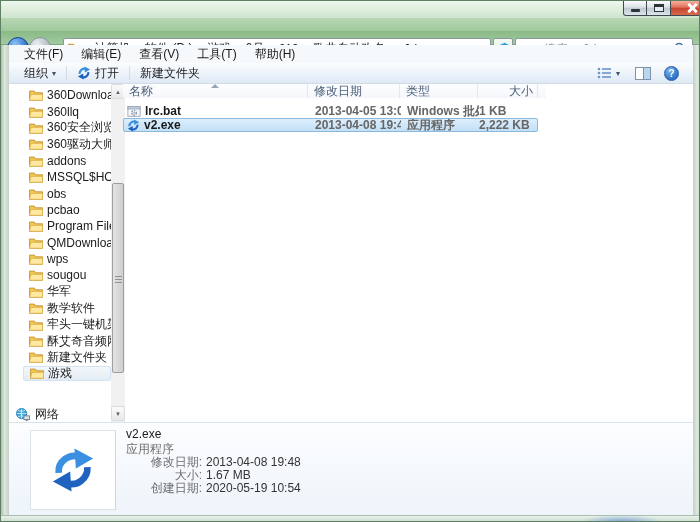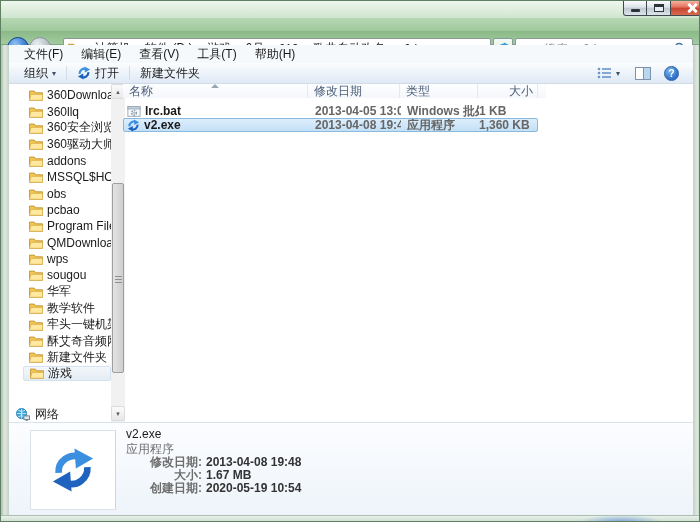--- a/index.html
+++ b/index.html
@@ -110,21 +110,21 @@
   .cell-date{width:92px;color:#666;padding-left:6px;}
   .cell-type{width:78px;color:#666;padding-left:6px;}
   .cell-size{width:56px;color:#666;padding-right:4px;}
   
   .details{position:absolute;left:8px;top:421px;width:684px;height:93px;
     background:linear-gradient(#fcfdff,#eef4fa);border-top:1px solid #d9e3ed;}
   .icon-well{position:absolute;left:21px;top:7px;width:86px;height:80px;background:#fff;
     border:1px solid #dbe3ea;border-right:1px solid #ccd6df;display:flex;align-items:center;justify-content:center;}
   .d-name{position:absolute;left:117px;top:4px;color:#1a1a1a;}
   .d-type{position:absolute;left:117px;top:18px;color:#6e6e6e;}
-  .d-fields{position:absolute;left:117px;top:33px;font-weight:bold;}
+  .d-fields{position:absolute;left:117px;top:33px;}
   .d-row{display:flex;height:13px;line-height:13px;}
   .d-label{width:76px;text-align:right;color:#6e6e6e;}
   .d-value{padding-left:4px;color:#333;}
 </style>
 </head>
 <body>
 
 <div class="window">
 
   <div class="titlebar"></div>
@@ -446,21 +446,21 @@
           <svg width="13" height="13" viewBox="0 0 32 32">
             <path d="M6 18 A 11 11 0 0 1 21 7" stroke="#3b8fe0" stroke-width="5" fill="none"></path>
             <polygon points="17,1 30,8 18,15" fill="#3b8fe0"></polygon>
             <path d="M26 14 A 11 11 0 0 1 11 25" stroke="#1f63be" stroke-width="5" fill="none"></path>
             <polygon points="15,31 2,24 14,17" fill="#1f63be"></polygon>
           </svg>
           <span>v2.exe</span>
         </div>
         <div class="cell cell-date">2013-04-08 19:48</div>
         <div class="cell cell-type">应用程序</div>
-        <div class="cell cell-size">1,360 KB</div>
+        <div class="cell cell-size">2,222 KB</div>
       </div>
       </div>
   </div>
 
   <div class="details">
     <div class="icon-well">
       <svg width="46" height="46" viewBox="0 0 32 32">
         <path d="M6 18 A 11 11 0 0 1 21 7" stroke="#3b8fe0" stroke-width="4.6" fill="none"></path>
         <polygon points="17,1 30,8 18,15" fill="#3b8fe0"></polygon>
         <path d="M26 14 A 11 11 0 0 1 11 25" stroke="#1f63be" stroke-width="4.6" fill="none"></path>

